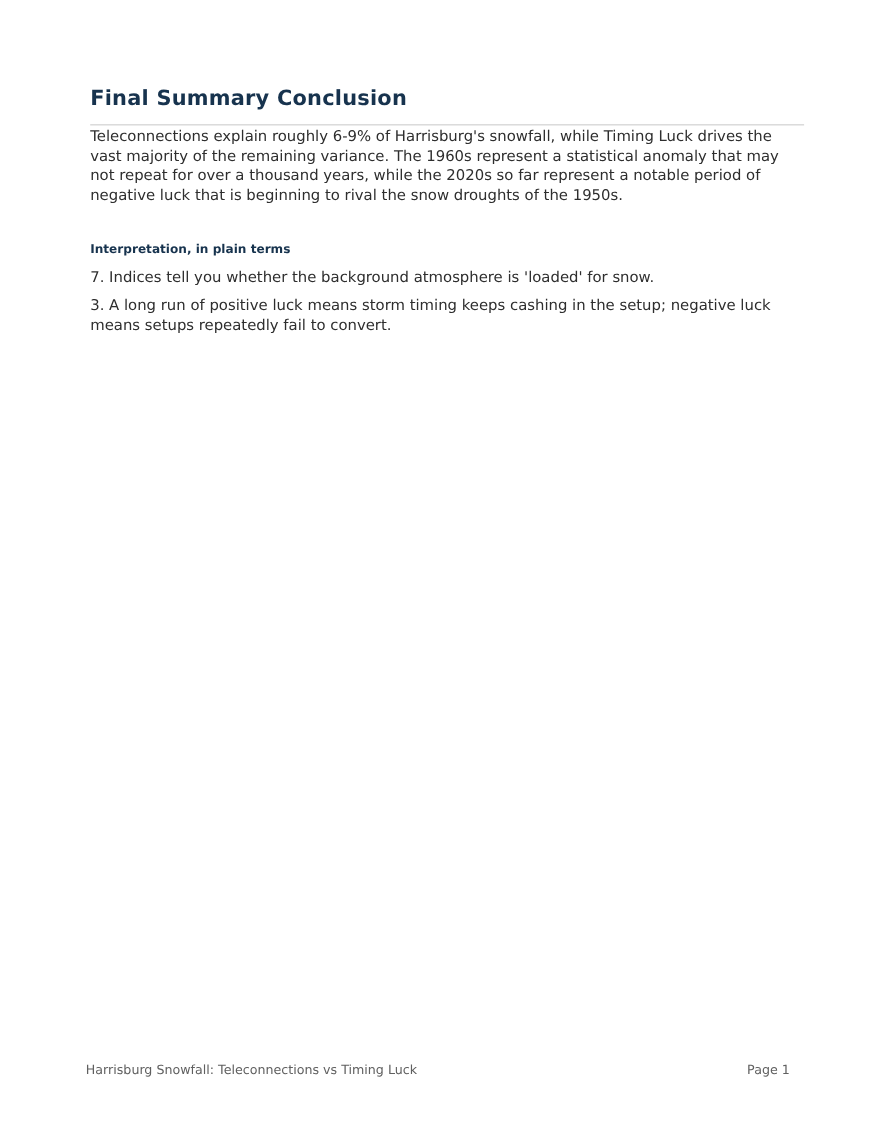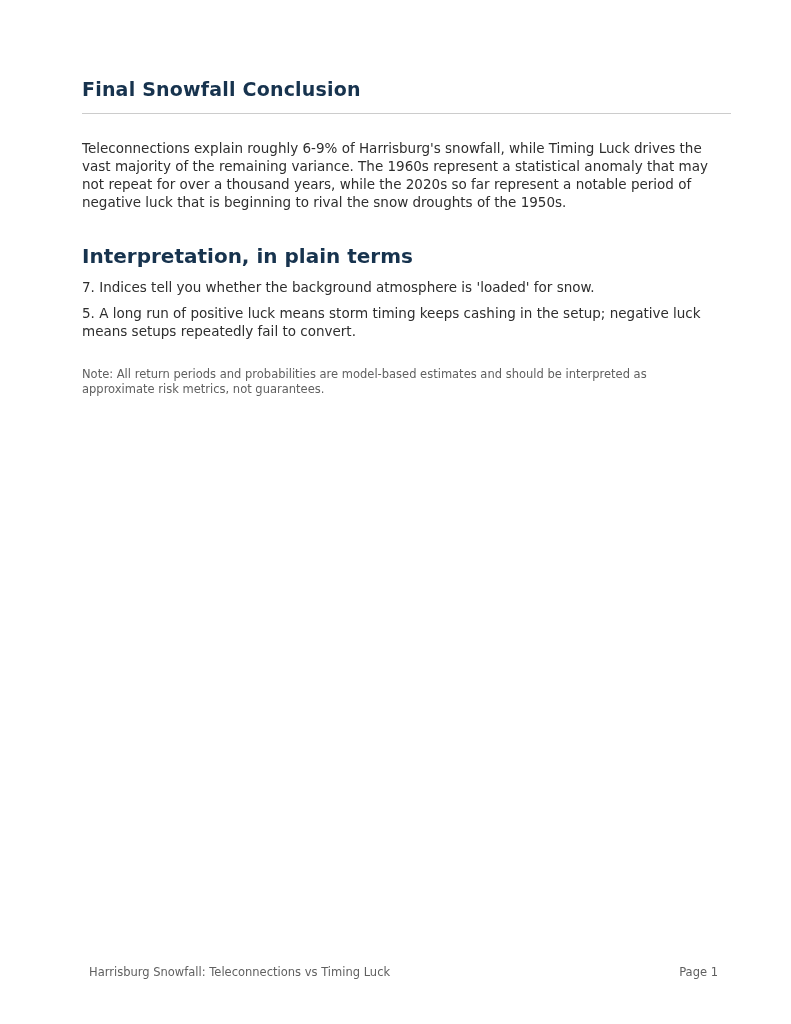--- a/index.html
+++ b/index.html
@@ -34,29 +34,29 @@
     color:var(--heading);
     letter-spacing:0.2px;
   }
   .title-rule{
     border:none;
     border-top:1px solid var(--rule);
     margin-top:13px;
     width:649px;
   }
   .summary{
-    margin-top:25px;
+    margin-top:1px;
     font-size:13.5px;
     line-height:18px;
     max-width:633px;
     color:var(--body);
   }
   .section-heading{
     margin-top:33px;
-    font-size:20px;
+    font-size:11px;
     font-weight:bold;
     color:var(--heading);
   }
   .list{
     margin-top:10px;
   }
   .list-item{
     font-size:13.5px;
     line-height:18px;
     max-width:633px;
@@ -72,47 +72,46 @@
   }
   .footer{
     position:absolute;
     left:0;right:0;
     top:965px;
     font-size:11.5px;
     color:var(--muted);
   }
   .footer-left{
     position:absolute;
-    left:89px;
+    left:78px;
   }
   .footer-right{
     position:absolute;
     right:73px;
   }
 </style>
 </head>
 <body>
 
 <div class="page">
   <div class="content">
 
-    <h1 class="doc-title">Final Snowfall Conclusion</h1>
+    <h1 class="doc-title">Final Summary Conclusion</h1>
 
     <hr class="title-rule">
 
     <p class="summary">Teleconnections explain roughly 6-9% of Harrisburg's snowfall, while Timing Luck drives the vast majority of the remaining variance. The 1960s represent a statistical anomaly that may not repeat for over a thousand years, while the 2020s so far represent a notable period of negative luck that is beginning to rival the snow droughts of the 1950s.</p>
 
     <h2 class="section-heading">Interpretation, in plain terms</h2>
 
     <div class="list">
       <p class="list-item">7. Indices tell you whether the background atmosphere is 'loaded' for snow.</p>
-      <p class="list-item">5. A long run of positive luck means storm timing keeps cashing in the setup; negative luck means setups repeatedly fail to convert.</p>
+      <p class="list-item">3. A long run of positive luck means storm timing keeps cashing in the setup; negative luck means setups repeatedly fail to convert.</p>
     </div>
 
-    <p class="note">Note: All return periods and probabilities are model-based estimates and should be interpreted as approximate risk metrics, not guarantees.</p>
 
   </div>
 
   <div class="footer">
     <span class="footer-left">Harrisburg Snowfall: Teleconnections vs Timing Luck</span>
     <span class="footer-right">Page 1</span>
   </div>
 </div>
 
 </body></html>

